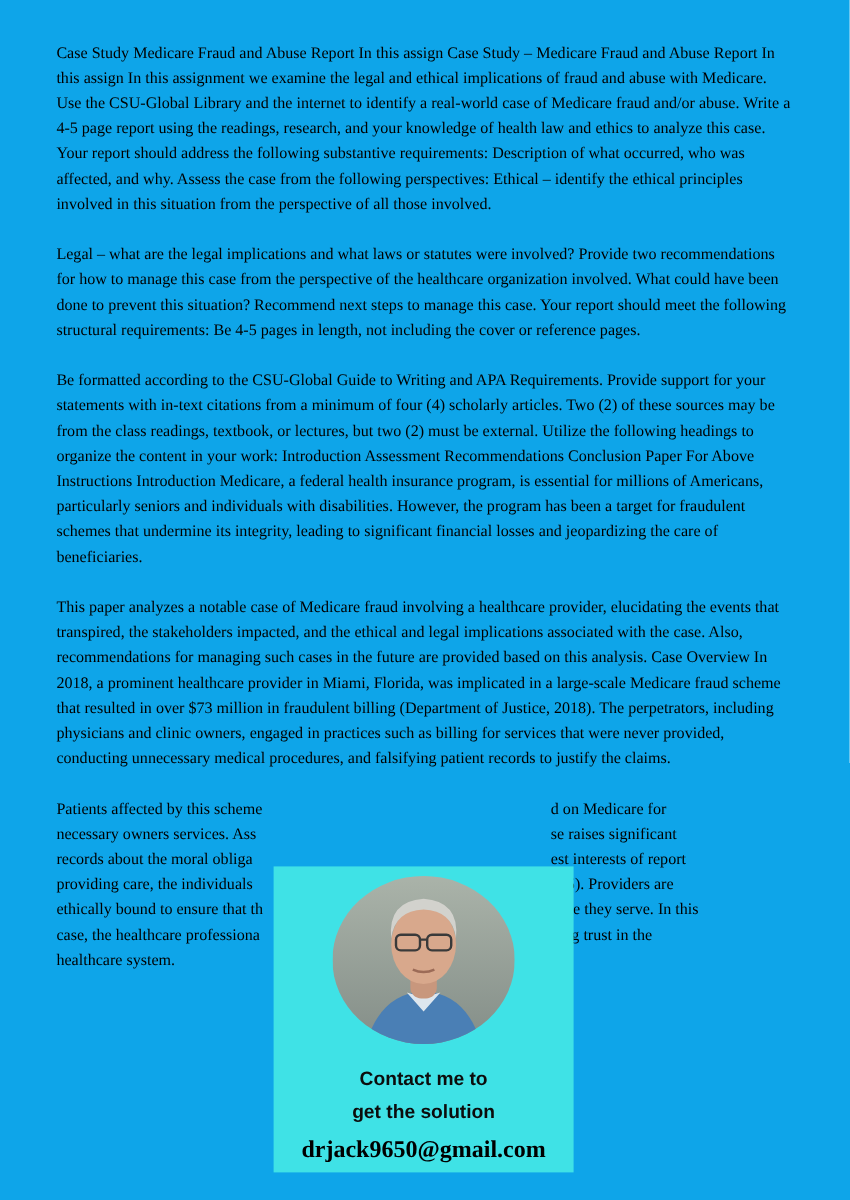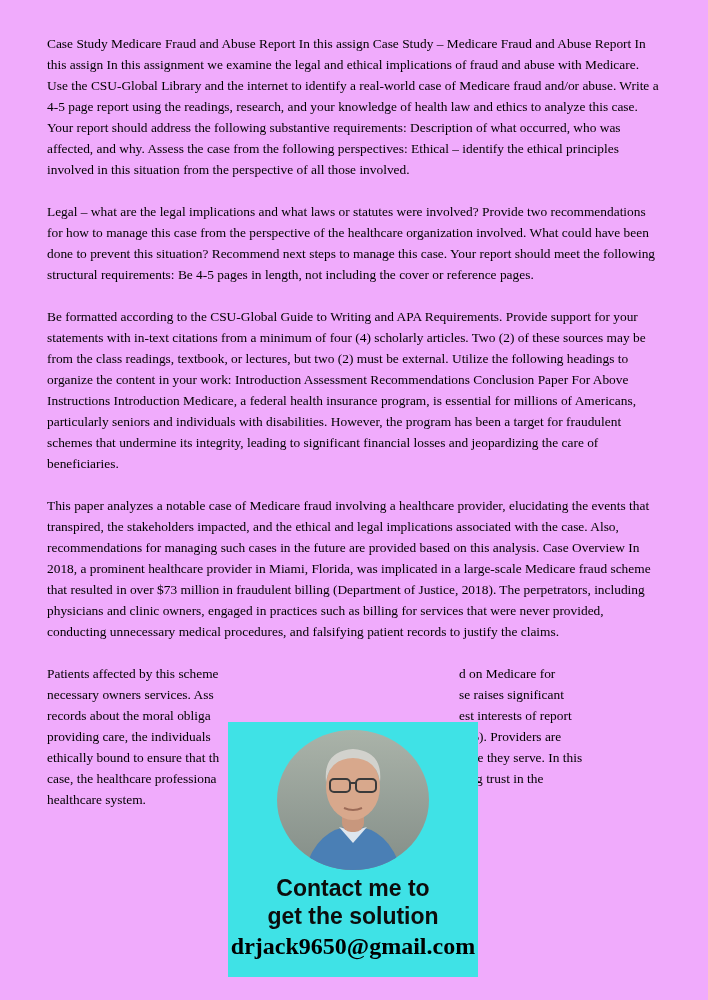--- a/index.html
+++ b/index.html
@@ -6,21 +6,21 @@
   html, body { width: 708px; height: 1000px; }
   body {
     background: #ffffff;
     font-family: "Liberation Serif", "DejaVu Serif", serif;
     position: relative;
     overflow: hidden;
   }
   .page {
     position: absolute;
     inset: 0;
-    background: #f0abfc;
+    background: #0ea5e9;
   }
   .text-col {
     position: absolute;
     left: 47px;
     top: 33px;
     width: 614px;
     font-size: 13.4px;
     line-height: 21px;
     color: #000000;
     text-align: left;
@@ -52,29 +52,29 @@
     height: 140px;
     margin: 8px auto 0 auto;
     border-radius: 50%;
     overflow: hidden;
     display: block;
   }
   .photo svg { display: block; width: 100%; height: 100%; }
   .contact-text {
     font-family: "Liberation Sans", "DejaVu Sans", sans-serif;
     font-weight: bold;
-    font-size: 23px;
+    font-size: 16px;
     line-height: 28px;
     color: #0c0c0c;
-    margin-top: 4px;
+    margin-top: 16px;
   }
   .email {
     font-family: "Liberation Serif", "DejaVu Serif", serif;
     font-weight: bold;
-    font-size: 24px;
+    font-size: 20px;
     line-height: 24px;
     color: #000000;
     margin-top: 4px;
   }
 </style>
 </head>
 <body>
 
 <div class="page">
 

